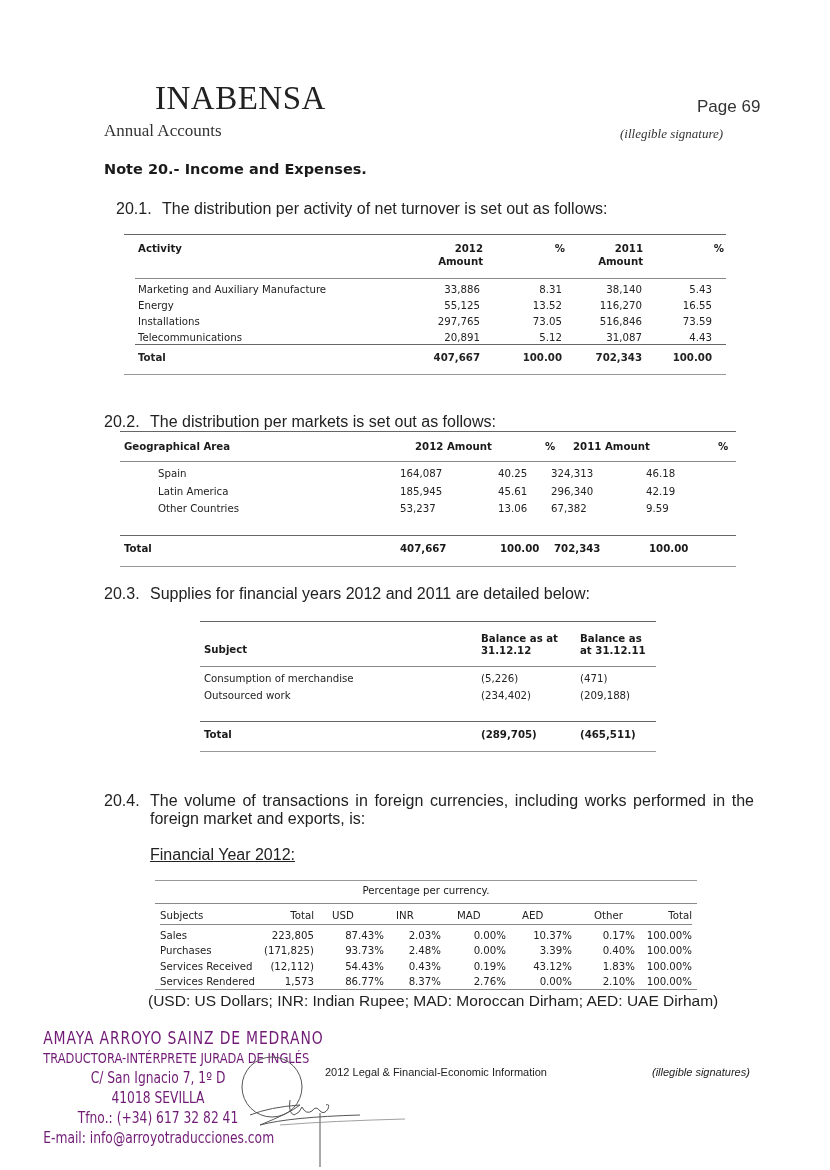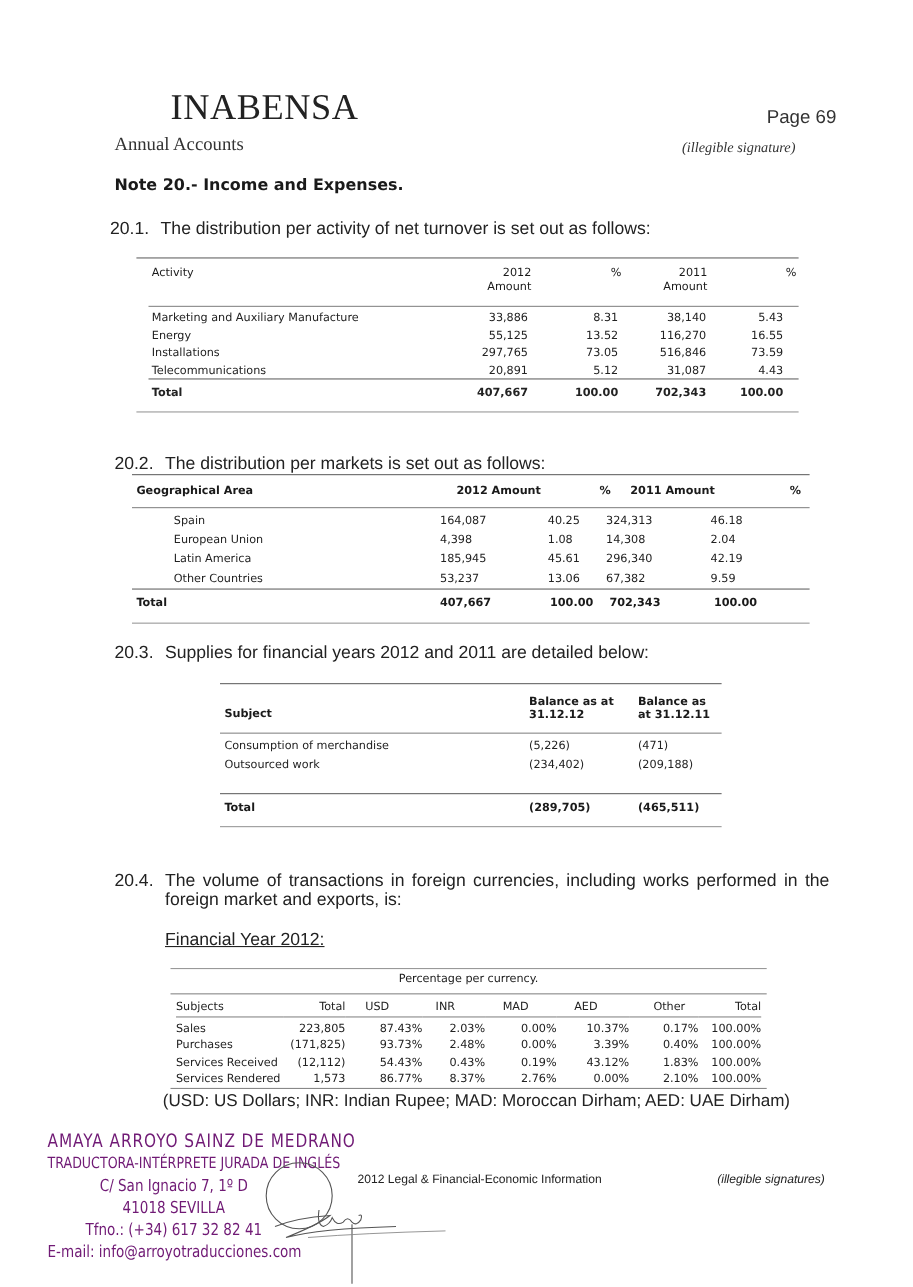--- a/index.html
+++ b/index.html
@@ -29,25 +29,25 @@
 </head>
 <body>
 
 <div class="abs logo">INABENSA</div>
 <div class="abs subtitle">Annual Accounts</div>
 <div class="abs pageno">Page 69</div>
 <div class="abs sigtop">(illegible signature)</div>
 
 <div class="abs note-title">Note 20.-  Income and Expenses.</div>
 
-<div class="abs section" style="left:100px; top:200px;">
+<div class="abs section" style="left:116px; top:200px;">
   <span class="num">20.1.</span><span>The distribution per activity of net turnover is set out as follows:</span>
 </div>
 <div class="hr" style="left:124px; top:234px; width:602px;"></div>
-<div class="abs" style="left:138px; top:243px; width:590px; height:30px; font-family:'DejaVu Sans',sans-serif; font-size:10.2px; font-weight:normal;">
+<div class="abs" style="left:138px; top:243px; width:590px; height:30px; font-family:'DejaVu Sans',sans-serif; font-size:10.2px; font-weight:bold;">
   <span class="abs" style="left:0; top:0;">Activity</span>
   <span class="abs r" style="right:245px; top:0;">2012</span>
   <span class="abs r" style="right:245px; top:13px;">Amount</span>
   <span class="abs r" style="right:163px; top:0;">%</span>
   <span class="abs r" style="right:85px; top:0;">2011</span>
   <span class="abs r" style="right:85px; top:13px;">Amount</span>
   <span class="abs r" style="right:4px; top:0;">%</span>
 </div>
 <div class="hr" style="left:135px; top:278px; width:591px; border-color:#888;"></div>
 <table class="abs" style="left:138px; top:281px; width:586px;">
@@ -130,27 +130,20 @@
       <col style="width:95px">
       <col style="width:60px">
     </colgroup>
   <tbody>
       <tr style="height:17.5px;">
     <td>Spain</td>
     <td>164,087</td>
     <td>40.25</td>
     <td>324,313</td>
     <td>46.18</td>
-  </tr>
-  <tr style="height:17.5px;">
-    <td>European Union</td>
-    <td>4,398</td>
-    <td>1.08</td>
-    <td>14,308</td>
-    <td>2.04</td>
   </tr>
   <tr style="height:17.5px;">
     <td>Latin America</td>
     <td>185,945</td>
     <td>45.61</td>
     <td>296,340</td>
     <td>42.19</td>
   </tr>
   <tr style="height:17.5px;">
     <td>Other Countries</td>

